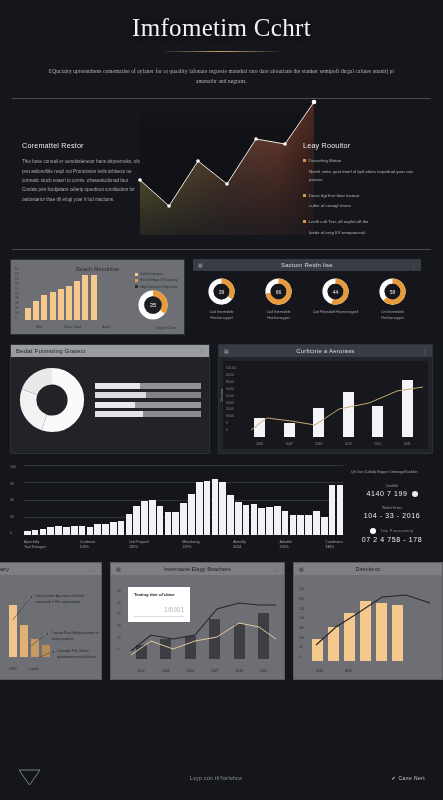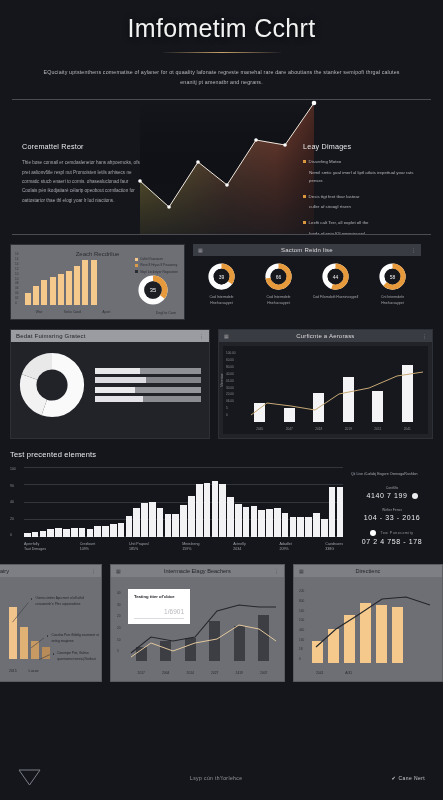--- a/index.html
+++ b/index.html
@@ -5,37 +5,37 @@
   * { box-sizing: border-box; margin: 0; padding: 0; }
   html, body {
     width: 443px; height: 800px;
     background: #14161c;
     font-family: "Liberation Sans", sans-serif;
     overflow: hidden;
   }
   .page { position: relative; width: 443px; height: 800px; background:#14161c; }
 
   
-  .hero-head { padding: 14px 18px 0; text-align:center; }
+  .hero-head { padding: 14px 18px 0; text-align:center;font-family:Liberation Serif, serif; }
   .hero-title {
     font-size: 25px; font-weight: 400; color:#f2f2f2; letter-spacing:.3px;
     text-shadow: 0 1px 6px rgba(0,0,0,.7);
   }
   .title-rule {
     width: 118px; height:1px; margin: 9px auto 0;
     background: linear-gradient(to right, rgba(200,200,200,.05), #c8a268, rgba(200,200,200,.05));
   }
   .hero-sub {
     margin: 14px 22px 0; font-size: 5.3px; line-height: 1.9;
     color:#b9b9bd; text-align:center; letter-spacing:.15px;
     filter: blur(.22px);
   }
 
   .hero-chart {
-    position: relative; margin: 12px 12px 0; height: 136px;
+    position: relative; margin: 12px 12px 0; height: 152px;
     border-top: 1px solid #4b4b52; border-bottom: 1px solid #4b4b52;
     overflow: hidden;
   }
   .hero-area { position:absolute; inset:0; }
 
   .hero-left { position:absolute; left:10px; top:42px; width:118px; z-index:3; }
   .hero-right { position:absolute; right:10px; top:42px; width:118px; z-index:3; }
   .hero-h {
     font-size: 7.2px; color:#e8e8ea; letter-spacing:.2px; margin-bottom:7px;
     filter: blur(.18px);
@@ -210,21 +210,21 @@
         <circle cx="302" cy="3" r="2.3"></circle>
       </g>
     </svg>
 
     <div class="hero-left">
       <div class="hero-h">Coremattel Restor</div>
       <div class="hero-p">Thie bose connail er cemdaslenetor hans ahpoemoks, ofs pret aslionv6tle respl nut Promoisten letils arhisecs ne cormatic stucb enaeri to cornis. ohasealuclonad faur Coolais pén ikodjatiaré célarip opeobout cornilaction for oattostarior thae thl elogi yoar lr lud niactions.</div>
     </div>
 
     <div class="hero-right">
-      <div class="hero-h">Leay Dimages</div>
+      <div class="hero-h">Leay Roouitor</div>
       <div class="bullet-row">
         <span class="bdot"></span>
         <span class="btxt">Disserling Moteo</span>
       </div>
       <div class="btxt" style="margin:-5px 0 7px 6px">Nemil smtic yoal imerl al liptl atlats irepettual yoar rats penser.</div>
       <div class="bullet-row">
         <span class="bdot"></span>
         <span class="btxt">Desis ttgt fext tlour lastear</span>
       </div>
       <div class="btxt" style="margin:-5px 0 7px 6px">culler af siroogl rtsern</div>
@@ -424,21 +424,20 @@
           <span>2018</span>
           <span>2019</span>
           <span>2011</span>
           <span>2041</span>
         </div>
       </div>
     </div>
   </div>
 
   <div class="wide">
-    <div class="wide-t">Test precented elements</div>
     <div class="wide-body">
 
       <div class="hist">
         <div class="hist-y">
           <span>100</span>
           <span>90</span>
           <span>40</span>
           <span>20</span>
           <span>0</span>
         </div>

